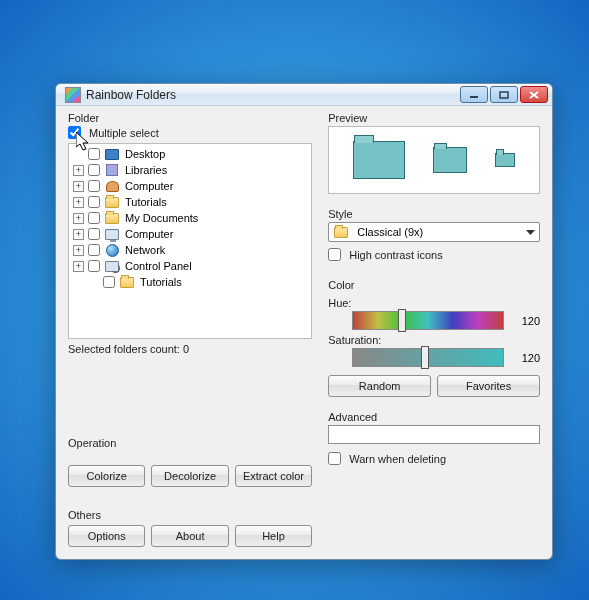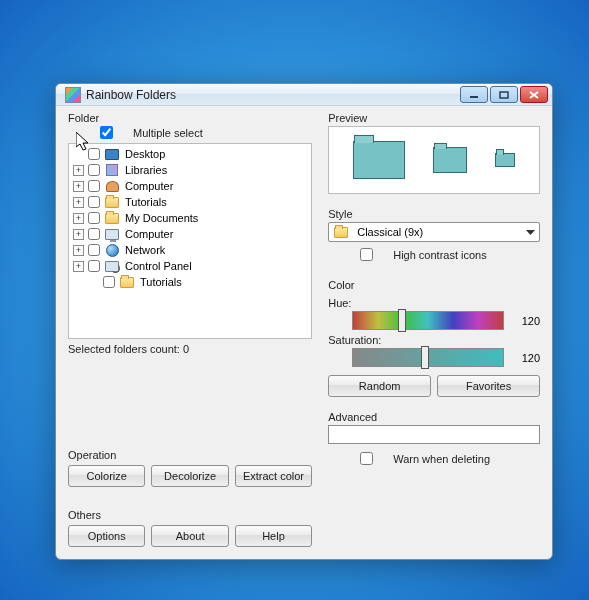--- a/index.html
+++ b/index.html
@@ -68,24 +68,23 @@
   position: absolute;
   top: -8px; left: 8px;
   background: #f0f0f0;
   padding: 0 4px;
   font-size: 11px;
   color: #222;
 }
 .group.flat { border:none; padding: 0 2px 4px 2px; }
 .group.flat > .legend { position: static; background: none; padding: 0 0 2px 0; }
 .checkbox-row {
-  display:flex; align-items:center; gap:20px;
+  display:flex; align-items:center; gap:8px;
   font-size:11px; color:#222; margin-bottom:4px;
   cursor:default;
-  margin-left:32px;
 }
 .checkbox-row input { margin:0; }
 .tree-container {
   border: 1px solid #bcbcbc;
   background: #fff;
   height: 196px;
   overflow:auto;
   padding: 2px 0;
 }
 .tree { list-style:none; }
@@ -291,21 +290,21 @@
                 </span>
                 <span>Tutorials</span>
               </li>
             </ul>
         </div>
         <div class="count-label">Selected folders count: 0</div>
       </div>
 
       <div class="group flat" style="margin-top:8px;">
         <div class="legend">Operation</div>
-        <div class="btn-row" style="margin-top:2px;">
+        <div class="btn-row" style="margin-top:14px;">
           <div class="btn">Colorize</div>
           <div class="btn">Decolorize</div>
           <div class="btn">Extract color</div>
         </div>
       </div>
 
       <div class="group flat" style="margin-top:8px; margin-bottom:0;">
         <div class="legend">Others</div>
         <div class="btn-row" style="margin-top:2px;">
           <div class="btn">Options</div>

